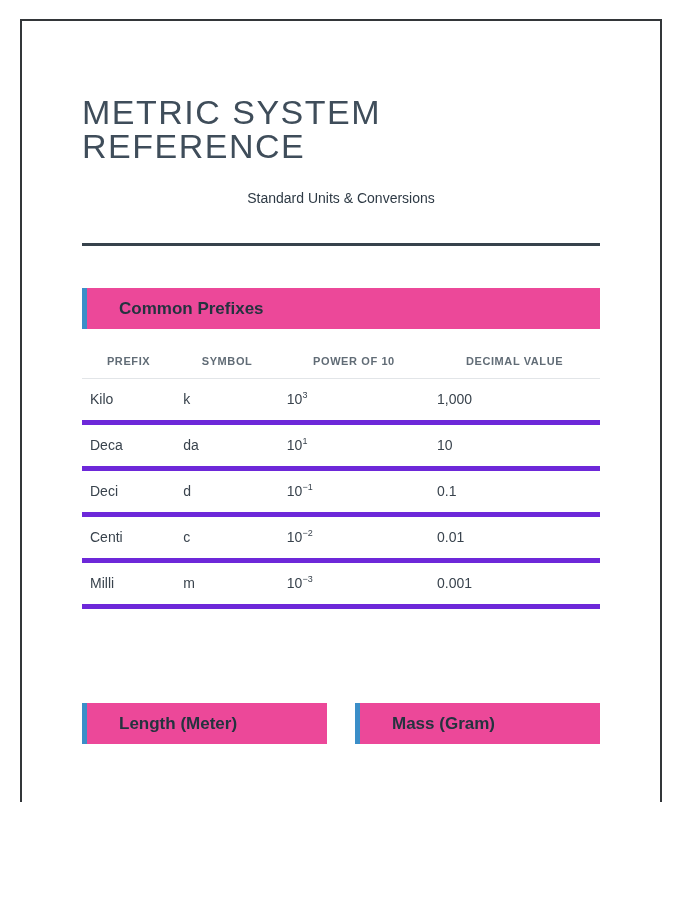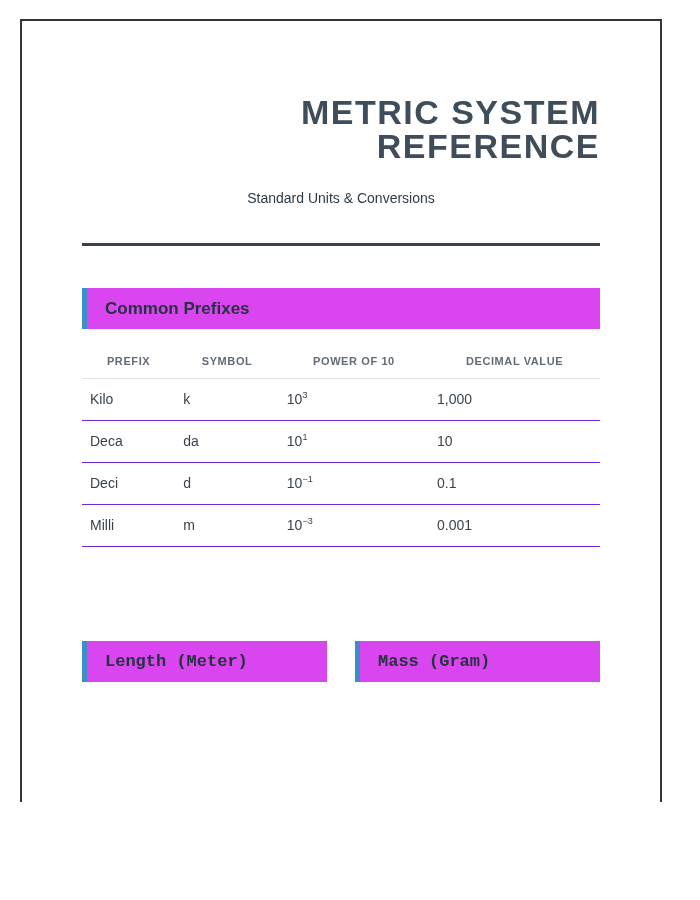--- a/index.html
+++ b/index.html
@@ -13,43 +13,43 @@
     margin: 19px 0 0 20px;
     width: 642px; height: 783px;
     border: 2px solid #333639; border-bottom: none;
     background: #ffffff;
     overflow: hidden;
   }
   .content { padding: 0 60px; }
 
   .doc-title {
     margin: 74px 0 4px 0;
-    text-align: right;
+    text-align: left;
     font-size: 34px; line-height: 1;
-    font-weight: 700;
+    font-weight: 400;
     letter-spacing: 1.5px;
     color: #3f4d5a;
   }
   .doc-subtitle {
     margin-top: 27px;
     text-align: center;
     font-size: 14px; line-height: 17px;
     color: #2e3a45;
   }
   .divider {
     margin-top: 36px;
     height: 3px;
     background: #37424c;
   }
 
   .section-head {
     margin-top: 42px;
-    background: #d946ef;
+    background: #ec4899;
     border-left: 5px solid #3b8ec8;
-    padding: 11px 16px 11px 18px;
+    padding: 11px 16px 11px 32px;
     font-size: 17px; line-height: 19px;
     font-weight: bold;
     color: #24333f;
   }
 
   table { width: 100%; border-collapse: collapse; }
   .prefix-table { margin-top: 12px; }
   .prefix-table th {
     text-align: center;
     font-size: 11px; line-height: 13px;
@@ -57,31 +57,31 @@
     letter-spacing: 0.6px;
     color: #616c76;
     padding: 14px 8px 10px 8px;
     border-bottom: 1px solid #e2e5e8;
     text-transform: uppercase;
   }
   .prefix-table td {
     font-size: 14px; line-height: 17px;
     color: #39434d;
     padding: 12px 8px;
-    border-bottom: 1px solid #6d28d9;
+    border-bottom: 5px solid #6d28d9;
   }
   .col-prefix { width: 18%; }
   .col-symbol { width: 20%; }
   .col-power  { width: 29%; }
   .col-value  { width: 33%; margin-left: 16px; }
   .symbol { color: #4d9bd3; }
   .symbol.muted { color: #7b8c9b; }
   sup { font-size: 9px; line-height: 0; }
 
-  .bottom-grid { display: flex; gap: 28px; margin-top: 52px; font-family: Liberation Mono, monospace; }
+  .bottom-grid { display: flex; gap: 28px; margin-top: 52px; }
   .bottom-col { flex: 1; min-width: 0; }
 </style>
 </head>
 <body>
 
 <div class="page">
   <div class="content">
 
     <h1 class="doc-title">METRIC SYSTEM REFERENCE</h1>
     <div class="doc-subtitle">Standard Units &amp; Conversions</div>
@@ -111,20 +111,26 @@
           <td><span>10</span><sup>1</sup></td>
           <td>10</td>
         </tr>
         <tr>
           <td>Deci</td>
           <td class="symbol">d</td>
           <td><span>10</span><sup>−1</sup></td>
           <td>0.1</td>
         </tr>
         <tr>
+          <td>Centi</td>
+          <td class="symbol">c</td>
+          <td><span>10</span><sup>−2</sup></td>
+          <td>0.01</td>
+        </tr>
+        <tr>
           <td>Milli</td>
           <td class="symbol">m</td>
           <td><span>10</span><sup>−3</sup></td>
           <td>0.001</td>
         </tr>
       </tbody>
     </table>
 
     <div class="bottom-grid">
 

